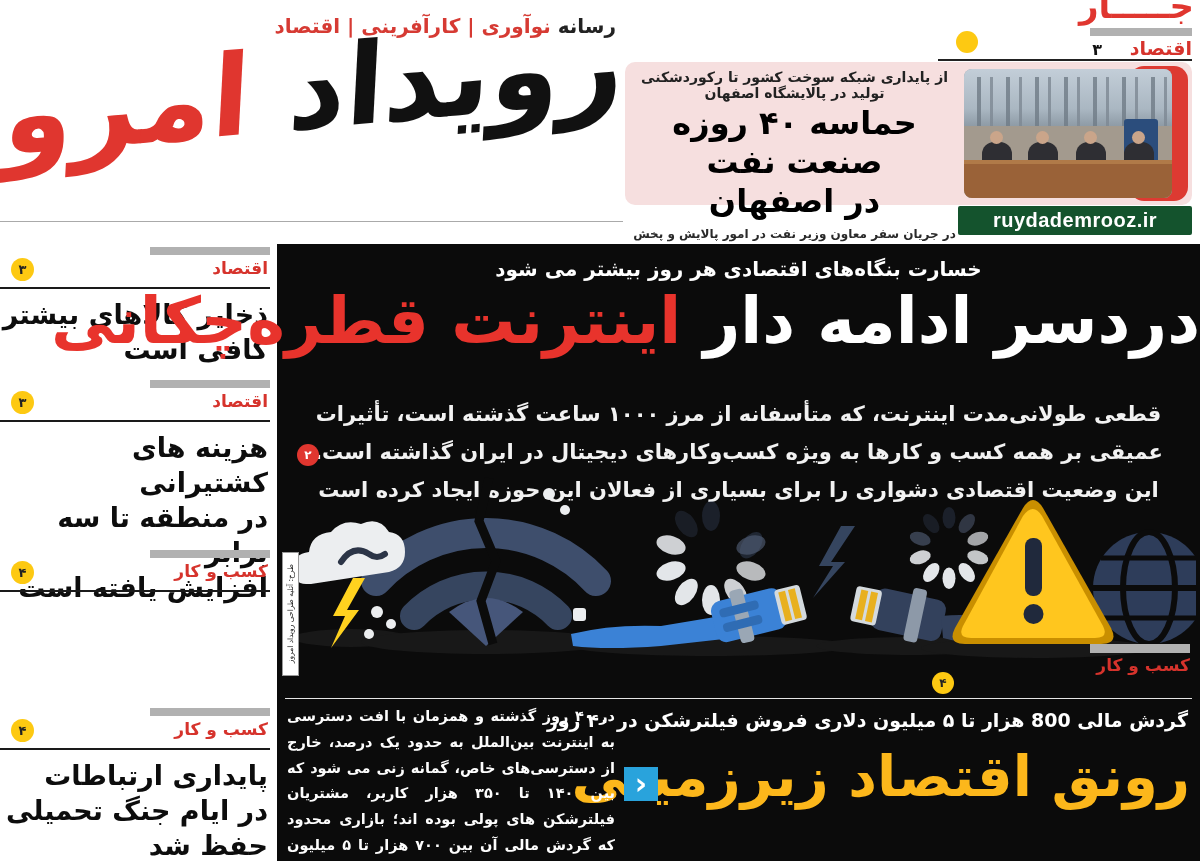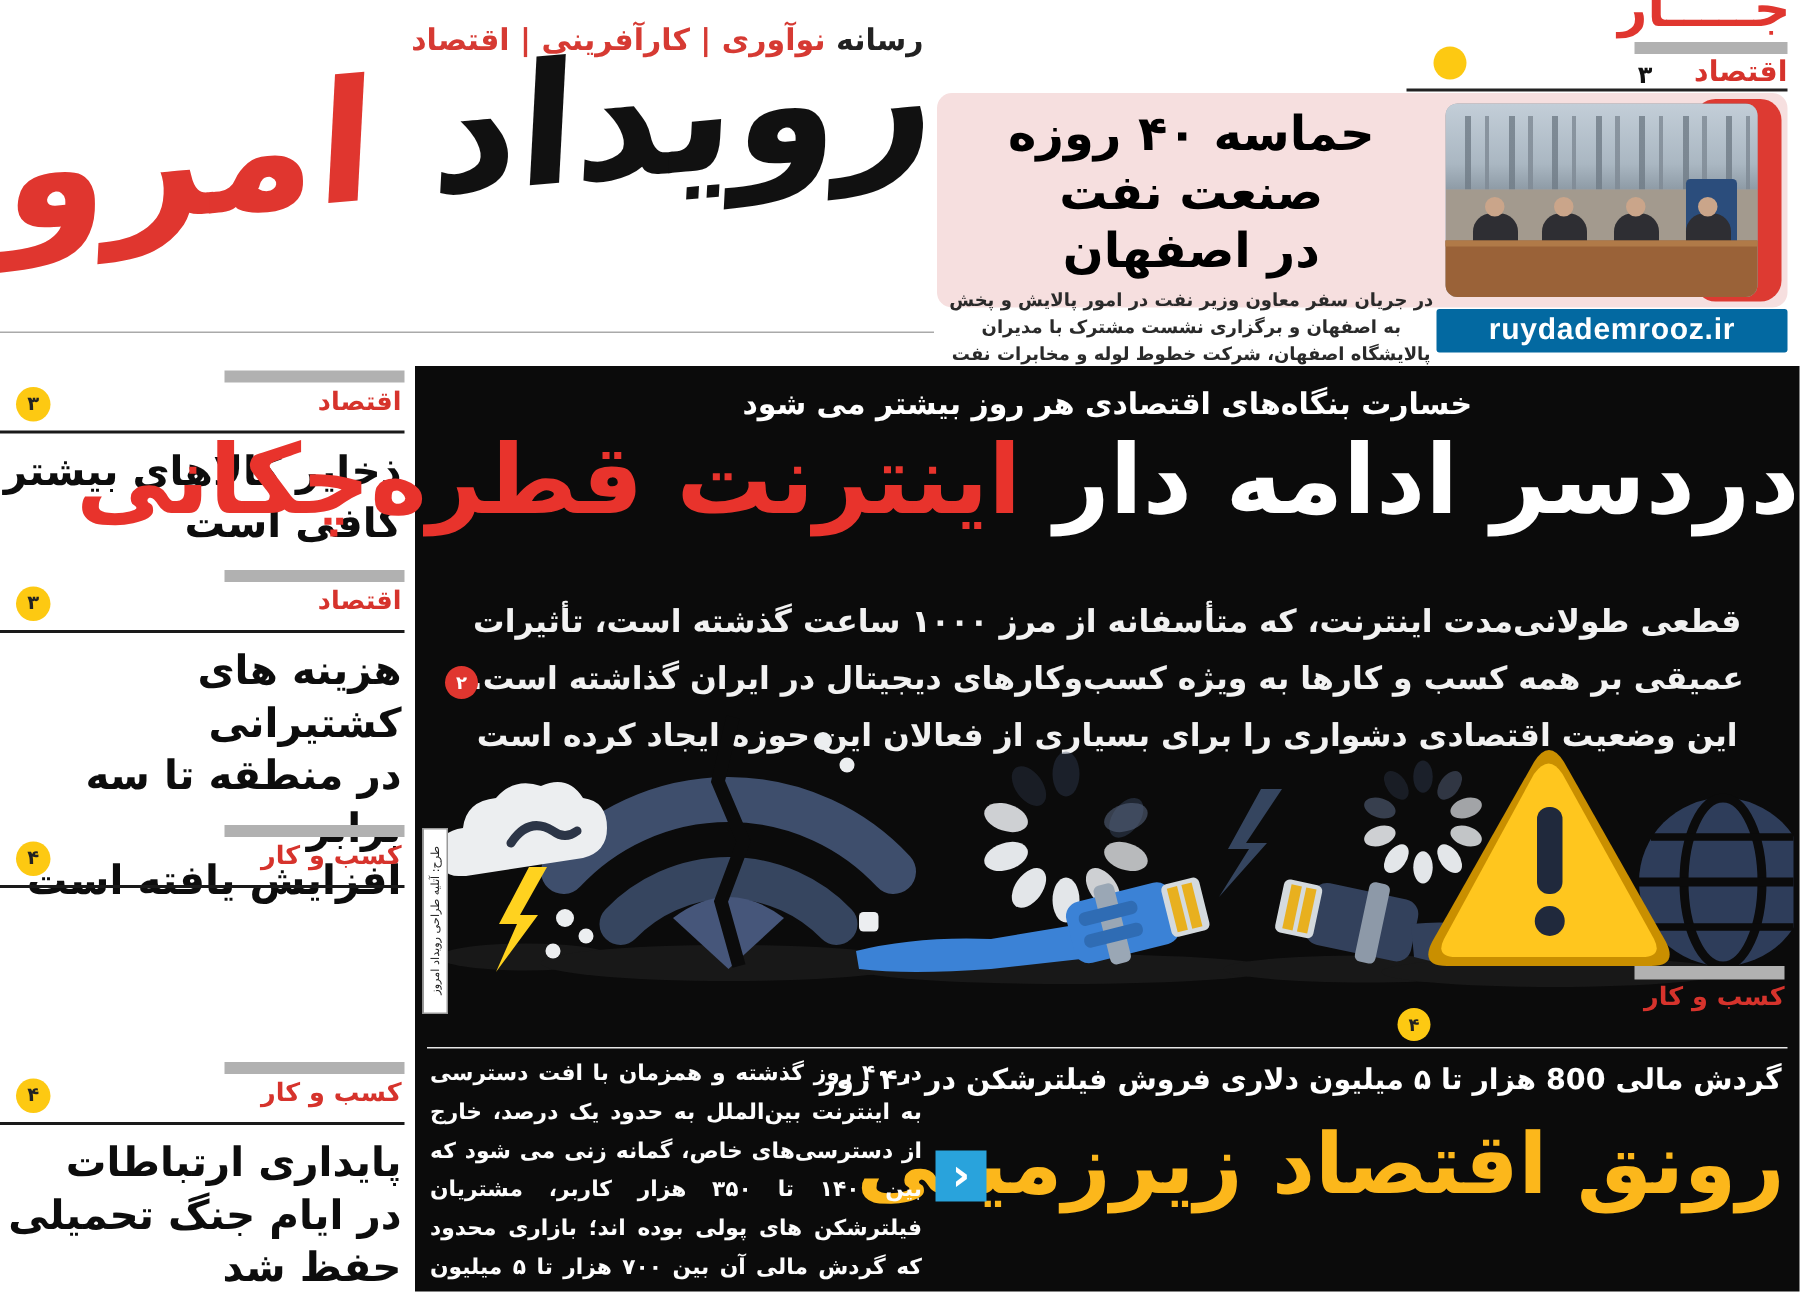--- a/index.html
+++ b/index.html
@@ -39,21 +39,21 @@
   .ph-table{position:absolute;left:-6px;bottom:0;right:-6px;height:34px;background:#9a6238;border-top:4px solid #b07a48;}
   .ph-person{position:absolute;width:30px;height:26px;background:#2e2e33;border-radius:12px 12px 4px 4px;bottom:30px;}
   .ph-head{position:absolute;width:13px;height:13px;background:#caa58a;border-radius:50%;top:-11px;left:8px;}
   
   #dateline-rule{position:absolute;left:0;top:221px;width:623px;height:1px;background:#aaa;}
   #dateline{position:absolute;left:625px;top:209px;width:331px;height:24px;background:#e9e9e9;
             display:flex;flex-direction:row;align-items:center;justify-content:flex-end;direction:ltr;
             font-size:10.5px;font-weight:bold;color:#444;white-space:nowrap;padding:0 6px;box-sizing:border-box;}
   #dateline span+span::before{content:"|";margin:0 3px;color:#888;font-weight:normal;}
   #dateline .dl-red{color:#c92f28;}
-  #website-box{position:absolute;left:958px;top:206px;width:234px;height:29px;background:#0369a1;border-radius:2px;
+  #website-box{position:absolute;left:958px;top:206px;width:234px;height:29px;background:#14532d;border-radius:2px;
                display:flex;align-items:center;justify-content:center;}
   #website-box span{color:#fff;font-family:"Liberation Sans",sans-serif;font-weight:bold;font-size:20px;letter-spacing:.5px;}
   
   .sb-item{position:absolute;left:0;width:270px;direction:rtl;}
   .sb-bar{position:absolute;right:0;top:0;width:120px;height:8px;background:#b1b1b1;}
   .sb-cat{position:absolute;right:2px;top:11px;color:#d6332c;font-weight:bold;font-size:17px;}
   .sb-dot{position:absolute;left:11px;top:11px;width:23px;height:23px;border-radius:50%;background:#fdc912;
           display:flex;align-items:center;justify-content:center;font-size:13px;font-weight:bold;color:#222;}
   .sb-rule{position:absolute;left:0;right:0;top:40px;height:2px;background:#1a1a1a;}
   .sb-headline{position:absolute;right:2px;left:0;top:50px;font-size:27px;font-weight:bold;color:#0d0d0d;
@@ -98,20 +98,21 @@
 
   <div id="corner-word">جـــــار</div>
   <div id="corner-bar"></div>
   <div id="section-label">اقتصاد</div>
   <div id="section-page">۳</div>
   <div id="section-dot"></div>
   <div id="section-rule"></div>
 
   <div id="top-story">
     <div id="ts-text">
+      <div id="ts-kicker">از پایداری شبکه سوخت کشور تا رکوردشکنی تولید در پالایشگاه اصفهان</div>
       <div id="ts-headline">حماسه ۴۰ روزه صنعت نفت
 در اصفهان</div>
       <div id="ts-body">در جریان سفر معاون وزیر نفت در امور پالایش و پخش به اصفهان و برگزاری نشست مشترک با مدیران پالایشگاه اصفهان، شرکت خطوط لوله و مخابرات نفت و شرکت ملی پخش فرآورده‌های نفتی منطقه ...</div>
     </div>
     <div id="ts-photo-wrap">
       <div id="ts-red-bracket"></div>
       <div id="ts-photo">
         <div class="ph-sky"></div>
         <div class="ph-towers"></div>
         <div class="ph-room"></div>

